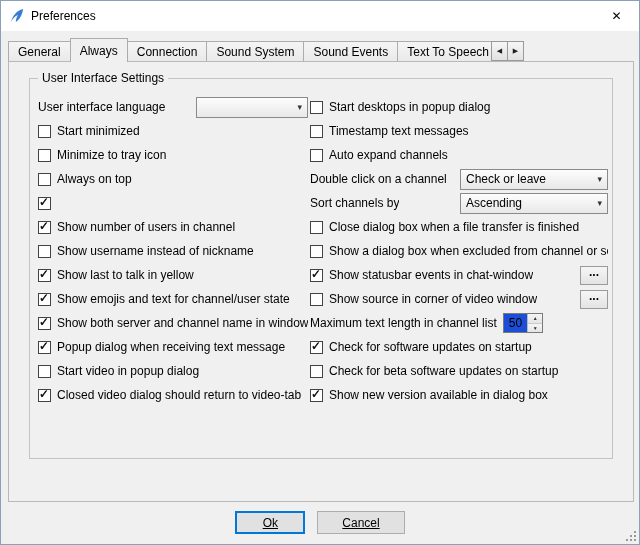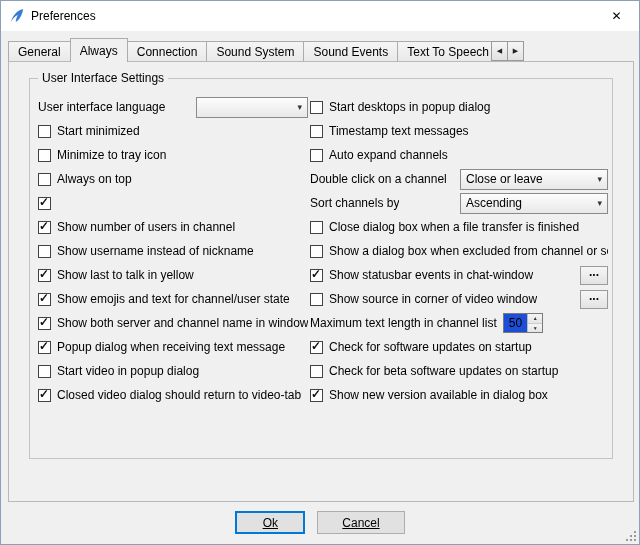--- a/index.html
+++ b/index.html
@@ -160,21 +160,21 @@
           <span class="lbl">Timestamp text messages</span>
         </div>
         <div class="row">
           <span class="cb" data-checked="false"></span>
           <span class="lbl">Auto expand channels</span>
         </div>
 
         <div class="row">
           <span class="lbl">Double click on a channel</span>
           <div class="combo w148">
-            <span>Close or leave</span>
+            <span>Check or leave</span>
             <span class="combo-arrow">▾</span>
           </div>
         </div>
         <div class="row">
           <span class="lbl">Sort channels by</span>
           <div class="combo w148">
             <span>Ascending</span>
             <span class="combo-arrow">▾</span>
           </div>
         </div>

